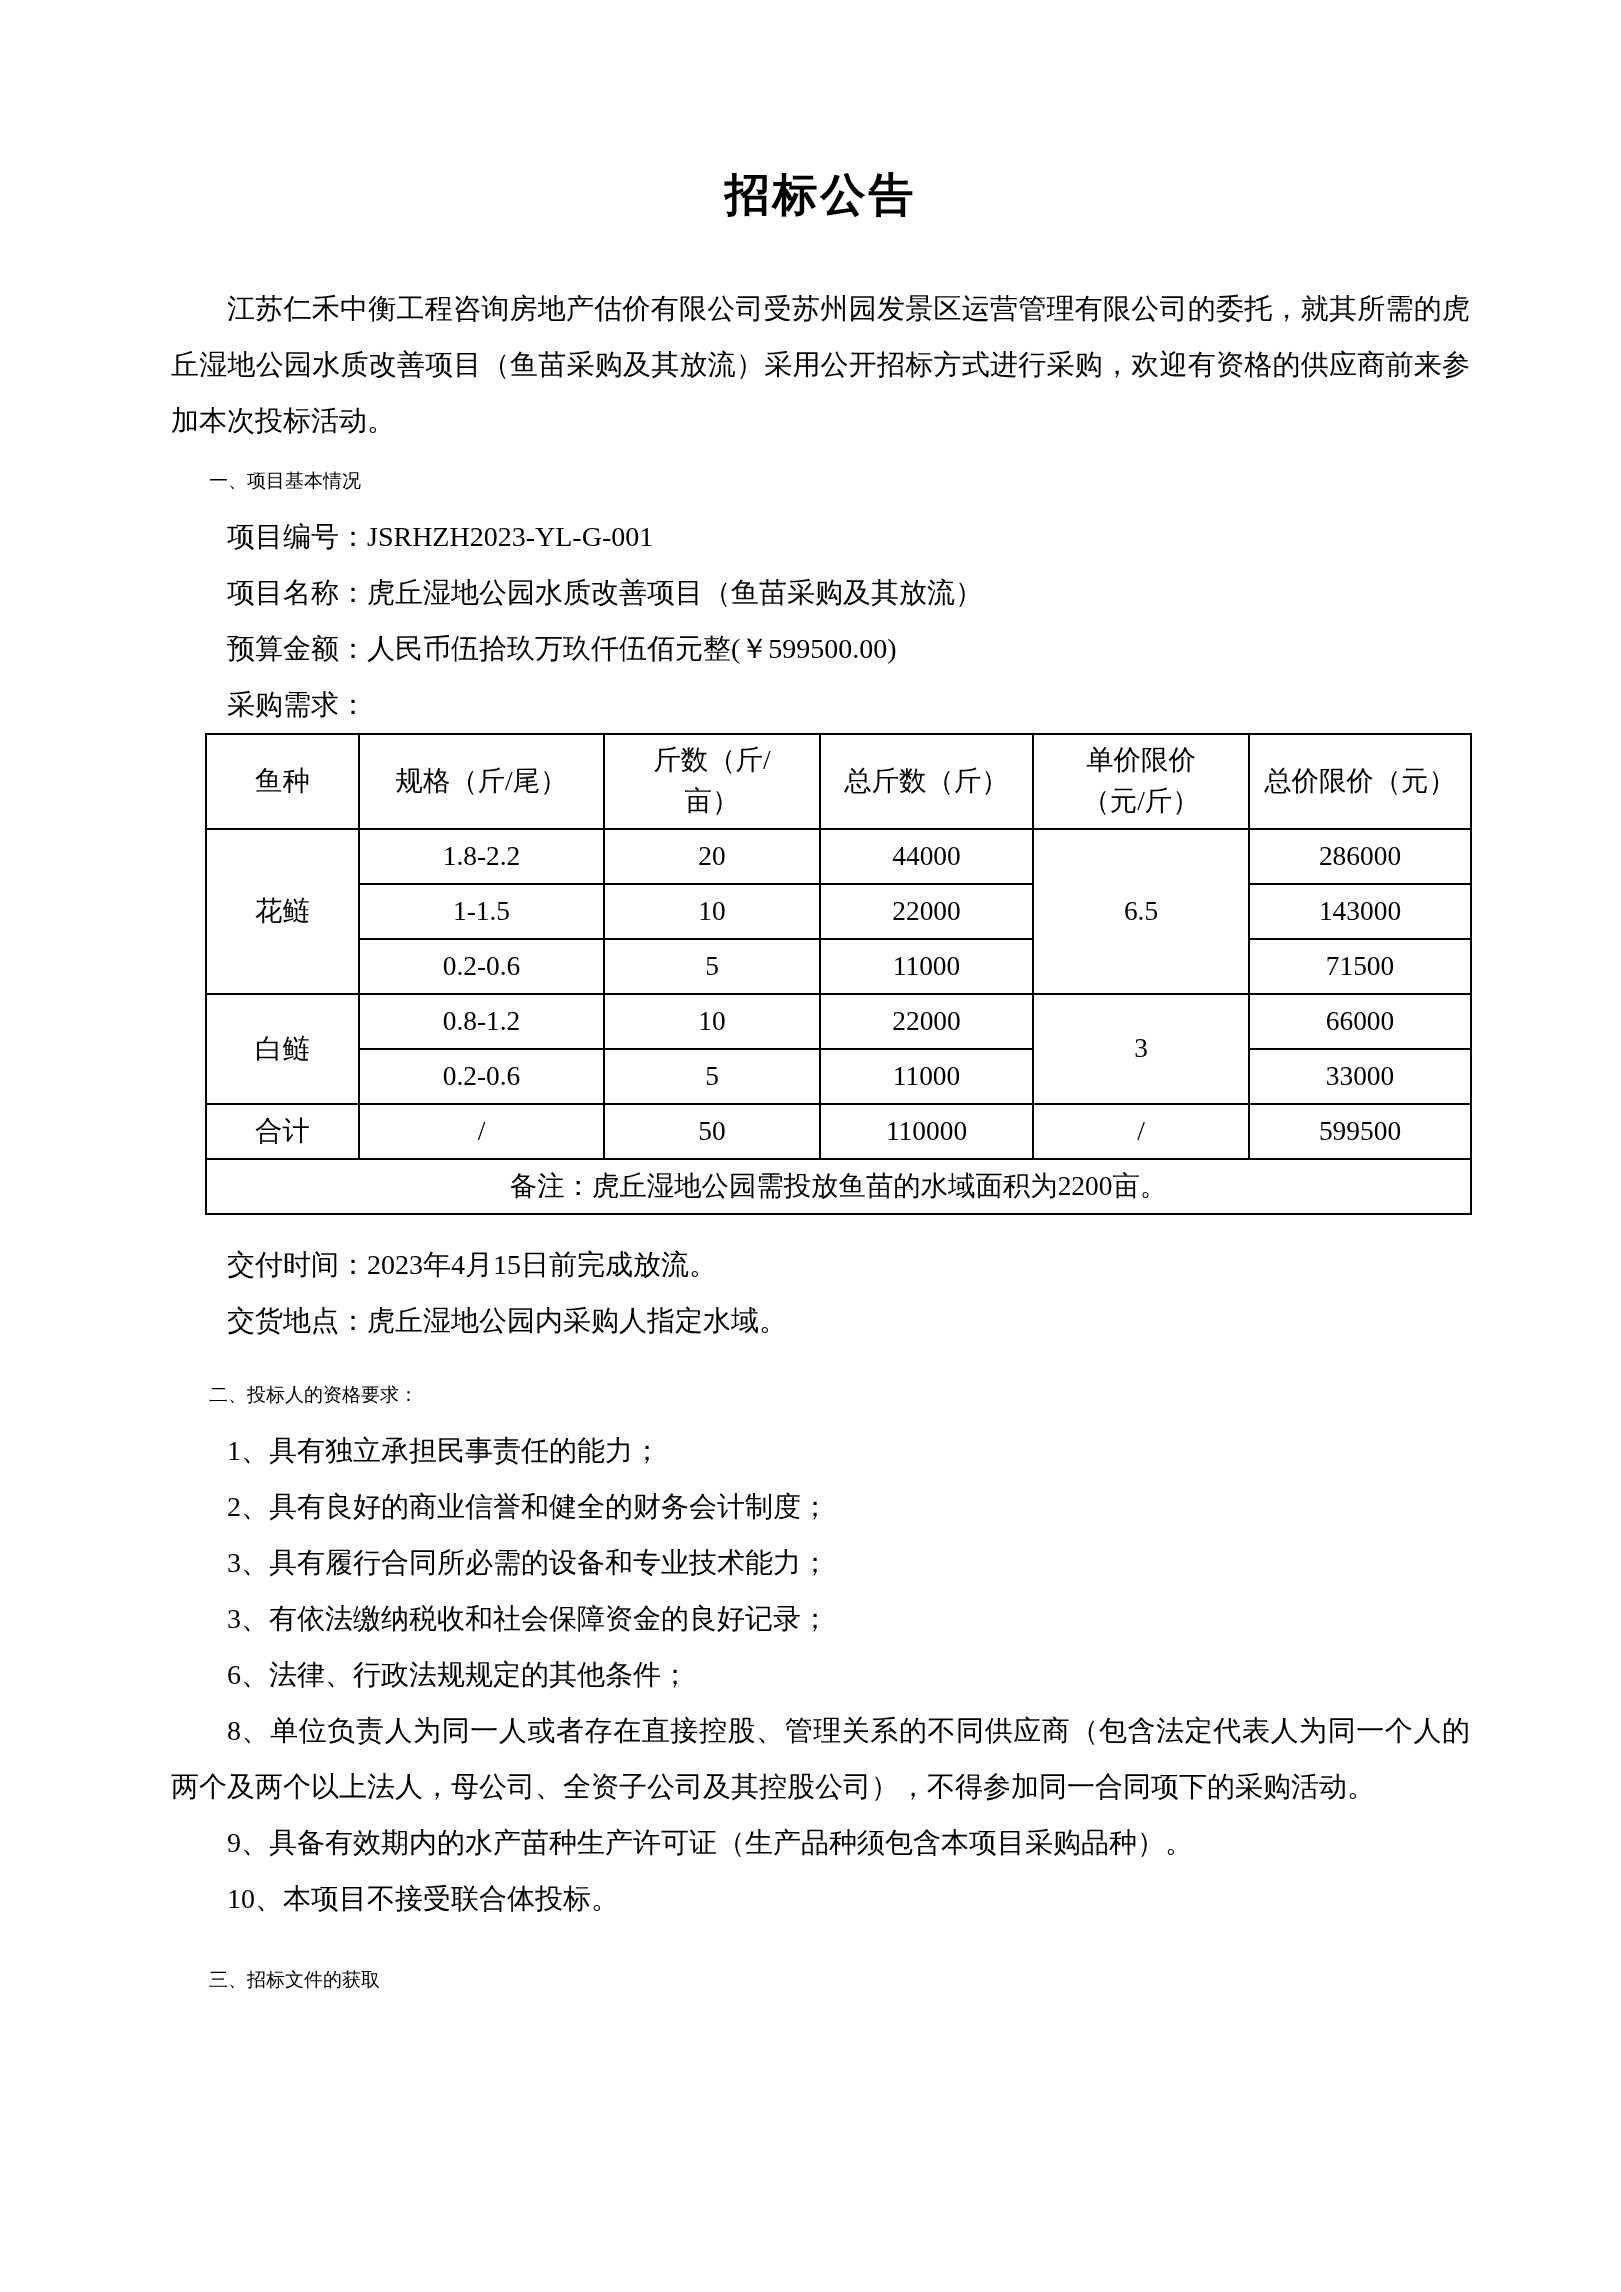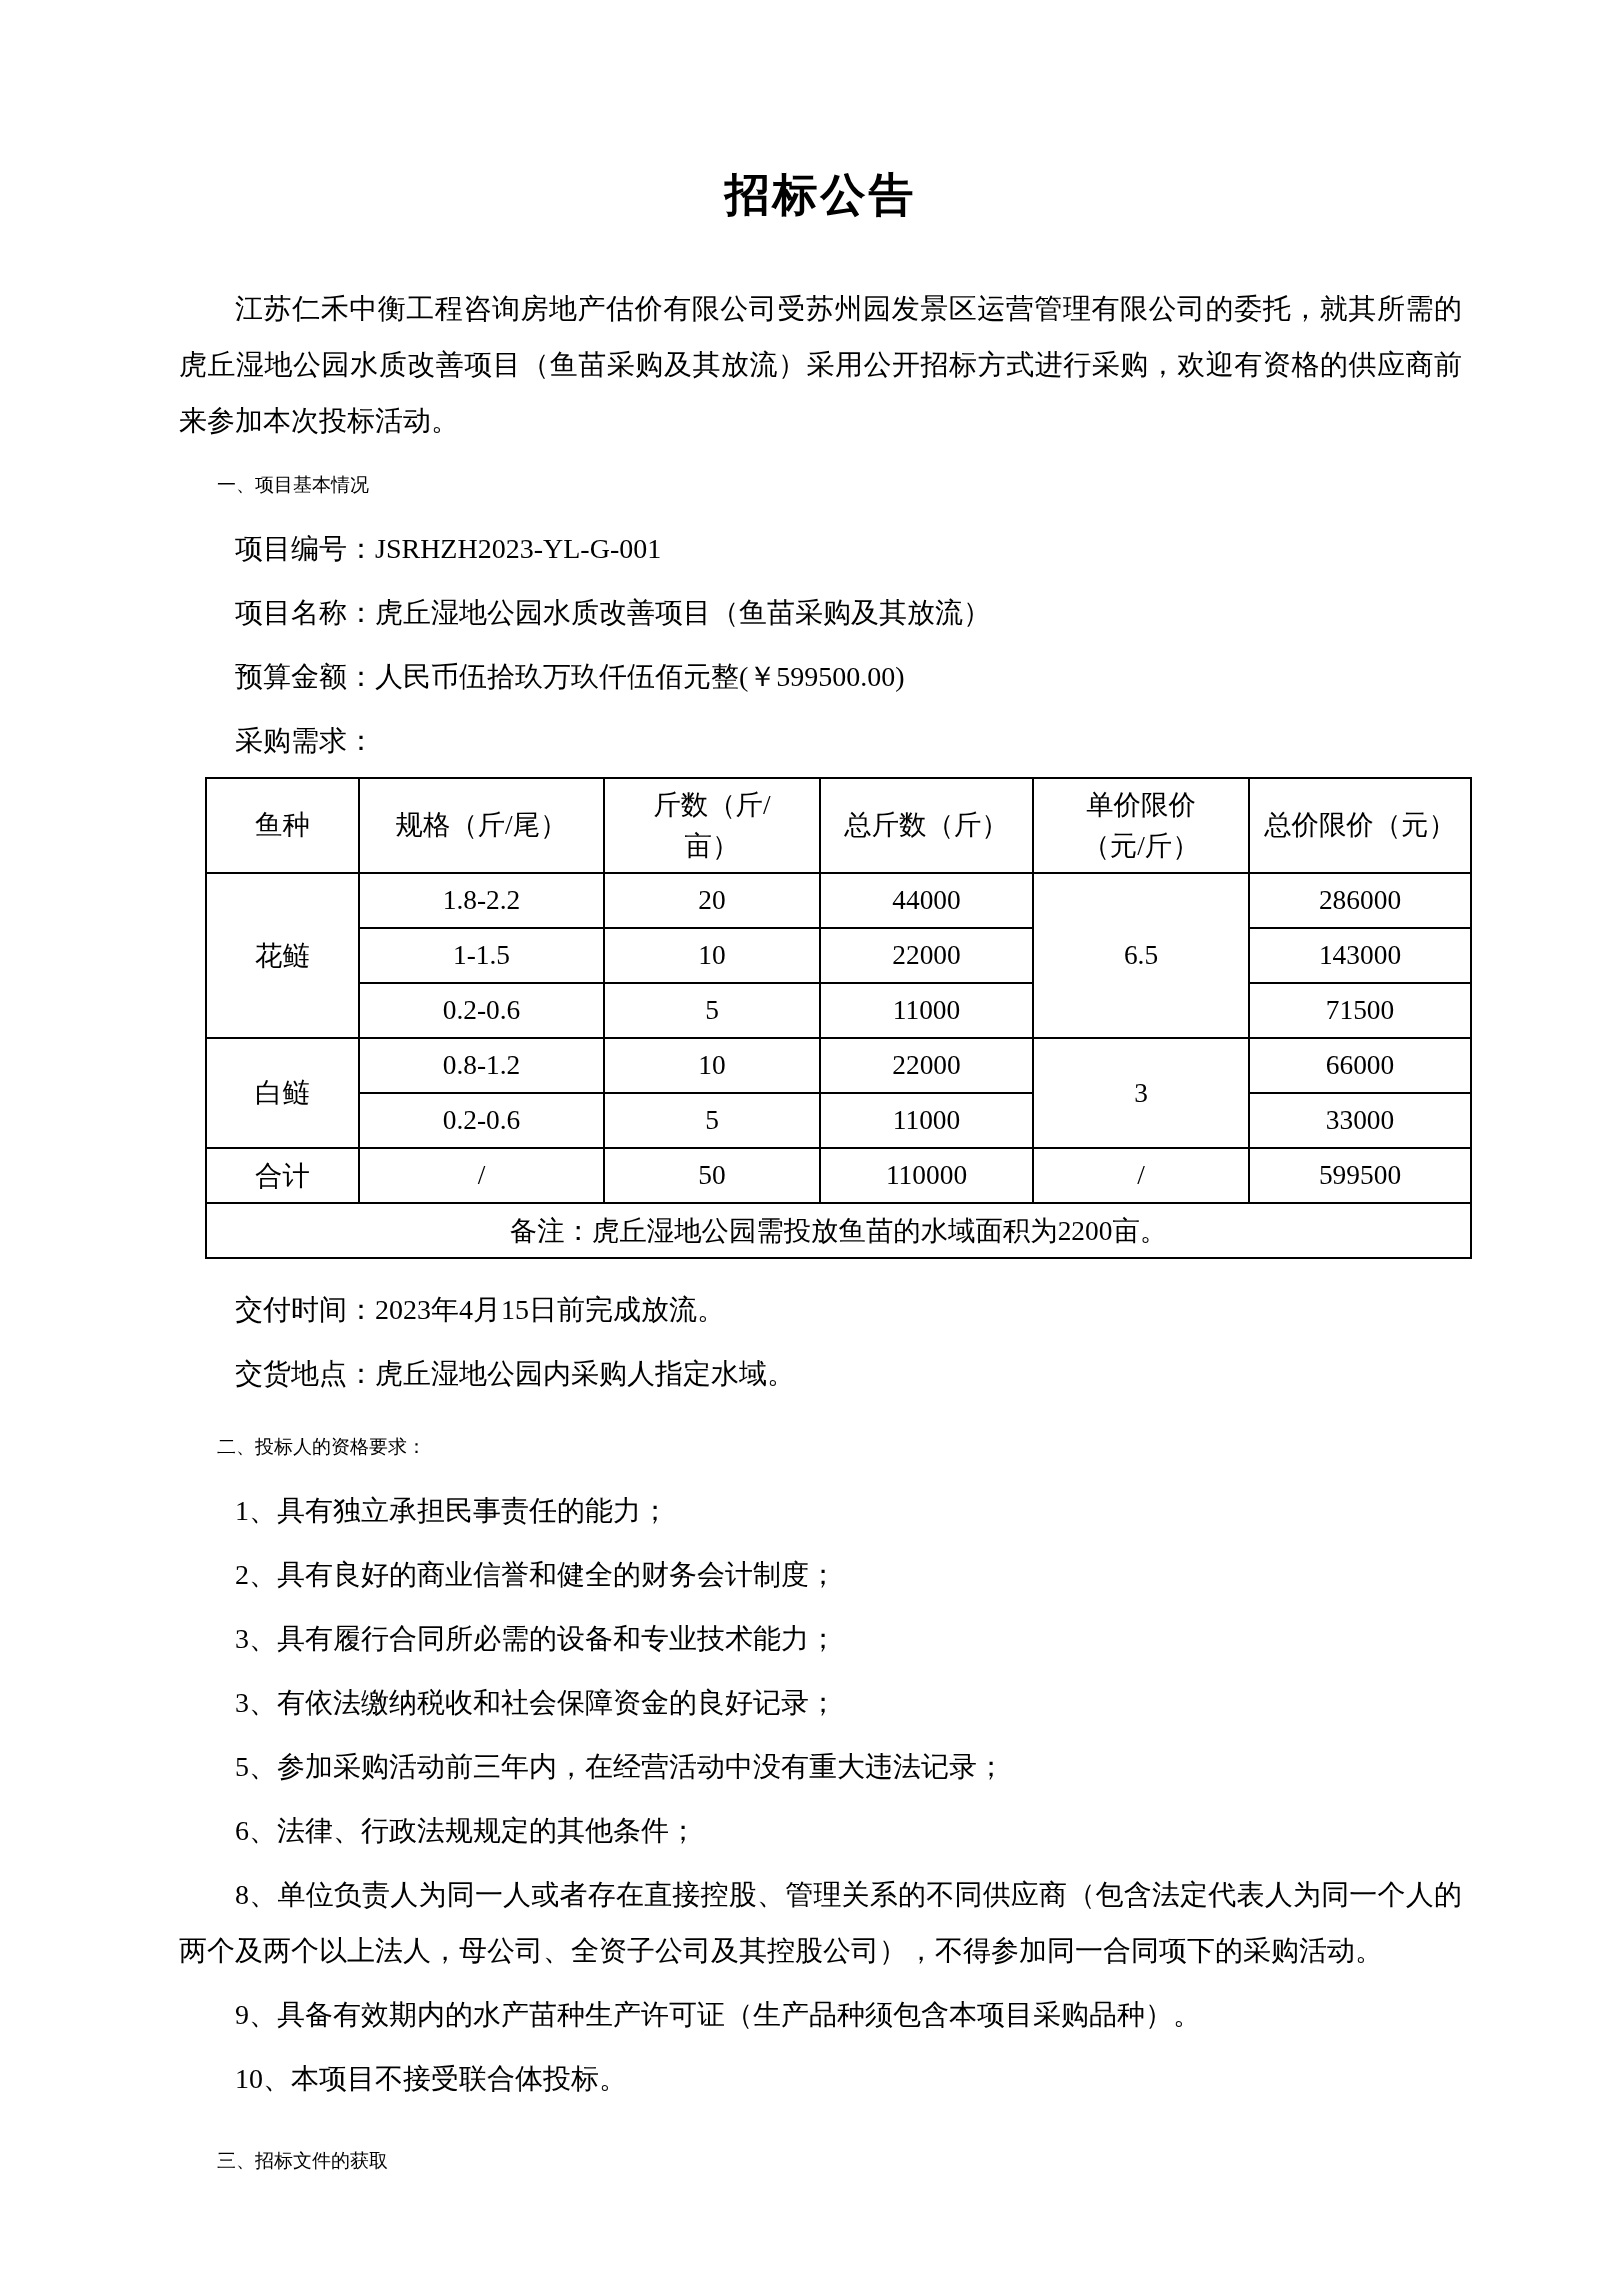--- a/index.html
+++ b/index.html
@@ -2,21 +2,21 @@
 <html><head>
 <meta charset="utf-8">
 <style>
   html,body { margin:0; padding:0; background:#e8e8e8; }
   .page {
     width:1621px; height:2293px; background:#ffffff; color:#000;
     font-family:"Liberation Serif","DejaVu Serif",serif;
     position:relative; overflow:hidden; margin:0 auto;
   }
   .content { box-sizing:border-box; padding:0 151px 0 171px; }
-  p { margin:8px; padding:0; }
+  p { margin:0; padding:0; }
 
   .doc-title {
     margin-top:165px; text-align:center;
     font-size:45px; font-weight:700; letter-spacing:2.9px; line-height:61px;
   }
   .intro {
     margin-top:55px; font-size:28px; line-height:56px;
     text-indent:2em; text-align:justify;
   }
   .h-sans {
@@ -141,21 +141,20 @@
       <p class="field-line">交付时间：2023年4月15日前完成放流。</p>
       <p class="field-line">交货地点：虎丘湿地公园内采购人指定水域。</p>
     </div>
 
     <p class="h-sans sec2-heading">二、投标人的资格要求：</p>
 
     <p class="req-item">1、具有独立承担民事责任的能力；</p>
     <p class="req-item">2、具有良好的商业信誉和健全的财务会计制度；</p>
     <p class="req-item">3、具有履行合同所必需的设备和专业技术能力；</p>
     <p class="req-item">3、有依法缴纳税收和社会保障资金的良好记录；</p>
-    <p class="req-item">5、参加采购活动前三年内，在经营活动中没有重大违法记录；</p>
     <p class="req-item">6、法律、行政法规规定的其他条件；</p>
     <p class="req-item">8、单位负责人为同一人或者存在直接控股、管理关系的不同供应商（包含法定代表人为同一个人的两个及两个以上法人，母公司、全资子公司及其控股公司），不得参加同一合同项下的采购活动。</p>
     <p class="req-item">9、具备有效期内的水产苗种生产许可证（生产品种须包含本项目采购品种）。</p>
     <p class="req-item">10、本项目不接受联合体投标。</p>
 
     <p class="h-sans sec3-heading">三、招标文件的获取</p>
 
   </div>
 </div>
 

